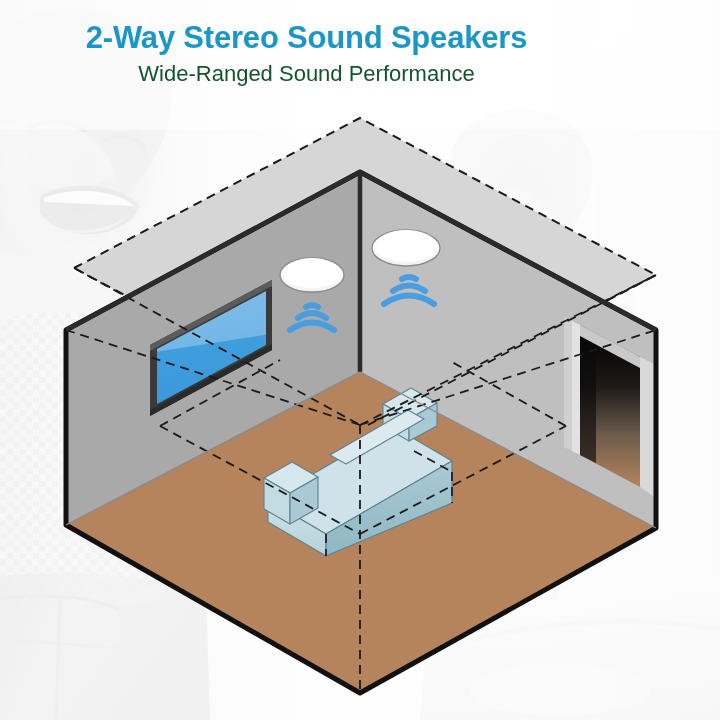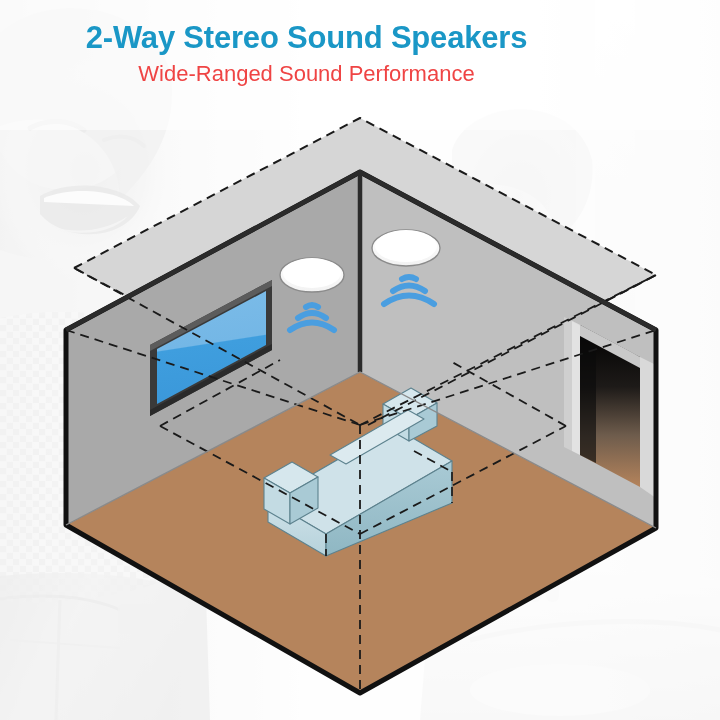--- a/index.html
+++ b/index.html
@@ -14,21 +14,21 @@
   
   .bg-photo{position:absolute;left:0;top:0;width:720px;height:720px;}
 
   
   .header{position:absolute;left:0;top:0;width:613px;text-align:center;z-index:40;}
   .title{
     font-size:31px;font-weight:700;letter-spacing:-0.2px;
     color:#1a97c6;margin:0;padding-top:22px;line-height:1.05;
   }
   .subtitle{
-    font-size:22px;font-weight:400;color:#ef4444;
+    font-size:22px;font-weight:400;color:#14532d;
     margin:0;padding-top:7px;line-height:1.05;
   }
 
   .diagram{position:absolute;left:0;top:0;width:720px;height:720px;z-index:20;}
 </style>
 </head>
 <body>
 
 <div id="stage">
 

